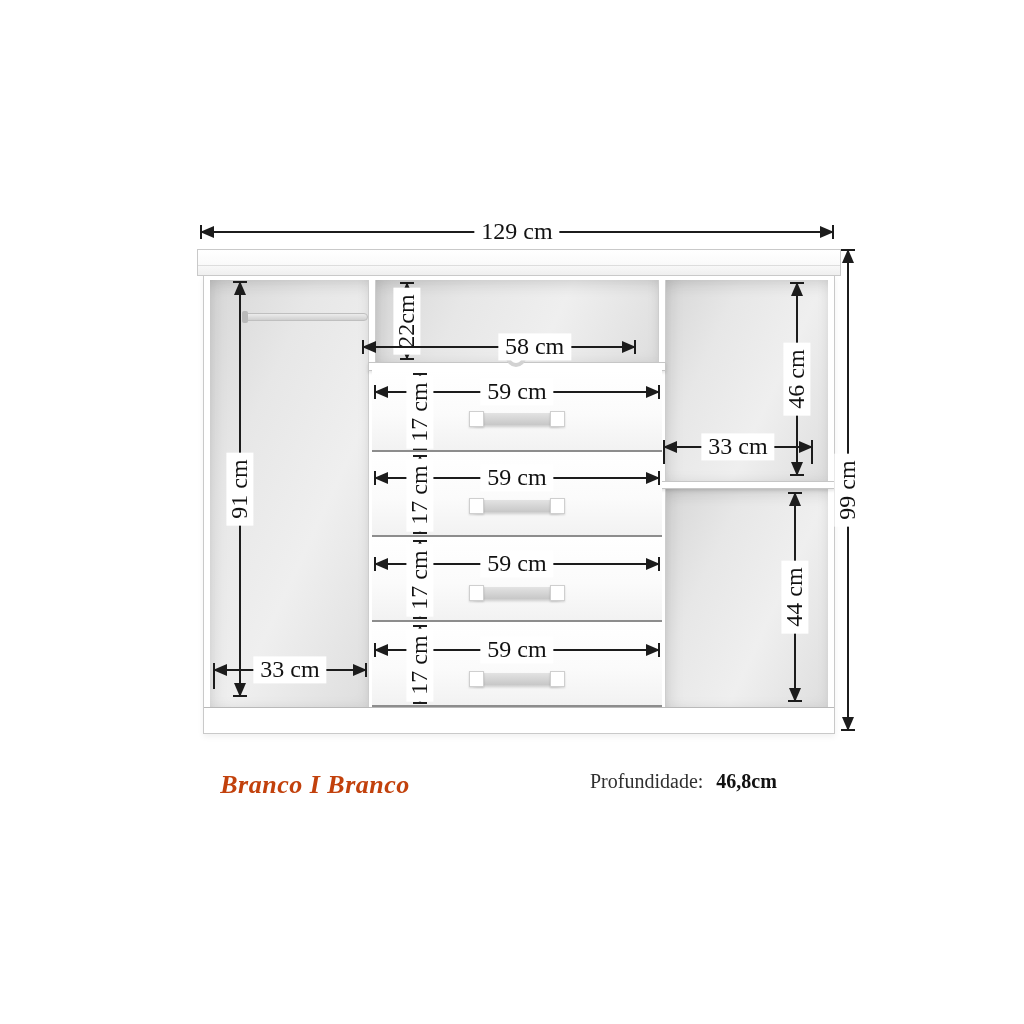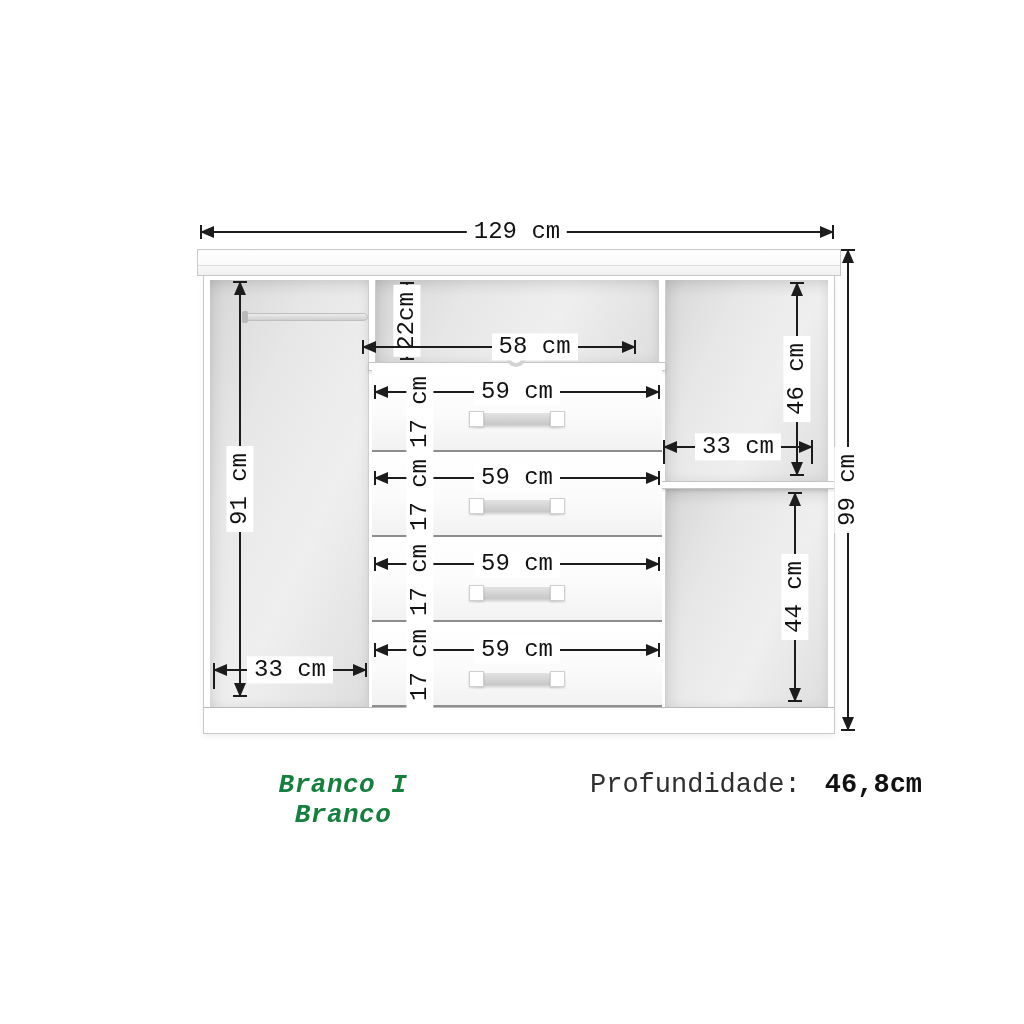--- a/index.html
+++ b/index.html
@@ -1,20 +1,20 @@
 <!DOCTYPE html>
 <html><head>
 <meta charset="utf-8">
 <style>
   :root{ --ln:#1c1c1c; --edge:#c9c9c9; }
   html,body{margin:0;padding:0;background:#fff;}
   #stage{
     position:relative; width:1024px; height:1024px; margin:0 auto;
     background:#fff; overflow:hidden;
-    font-family:Liberation Mono, monospace; color:#141414;
+    font-family:Liberation Serif, serif; color:#141414;
   }
   .abs{position:absolute;}
   
   .top-panel{
     background:linear-gradient(180deg,#ffffff 0%,#fafafa 55%,#efefef 100%);
     border:1px solid var(--edge); box-sizing:border-box;
   }
   .top-panel .seam{position:absolute;left:0;right:0;bottom:9px;height:1px;background:#ddd;}
   .body-box{
     background:#fff; border:1px solid var(--edge); box-sizing:border-box;
@@ -68,22 +68,22 @@
   .dimv .line::after{bottom:0;border-top:14px solid var(--ln);}
   .tickv{position:absolute;top:0;width:2px;height:14px;background:var(--ln);}
   .tickh{position:absolute;left:0;width:14px;height:2px;background:var(--ln);}
   .lbl{
     position:absolute;font-size:24px;line-height:1.05;color:#121212;
     background:#fff;padding:1px 7px;white-space:nowrap;z-index:7;
   }
   .dimh .lbl{left:50%;top:50%;transform:translate(-50%,-50%);}
   .dimv .lbl{left:50%;top:50%;transform:translate(-50%,-50%) rotate(-90deg);}
   
-  .variant{font-size:26px;font-weight:bold;font-style:italic;letter-spacing:.5px;color:#15803d;margin-left:28px;}
-  .depth{font-size:27px;color:#2f2f2f;}
+  .variant{font-size:26px;font-weight:bold;font-style:italic;letter-spacing:.5px;color:#c2410c;}
+  .depth{font-size:20px;color:#2f2f2f;}
   .depth b{color:#111;font-weight:bold;}
 </style>
 </head>
 <body>
 
 <div id="stage">
 
   <div class="abs body-box" style="left:203px;top:275px;width:632px;height:459px;"></div>
 
   <div class="abs compartment" style="left:210px;top:280px;width:158px;height:427px;"></div>

